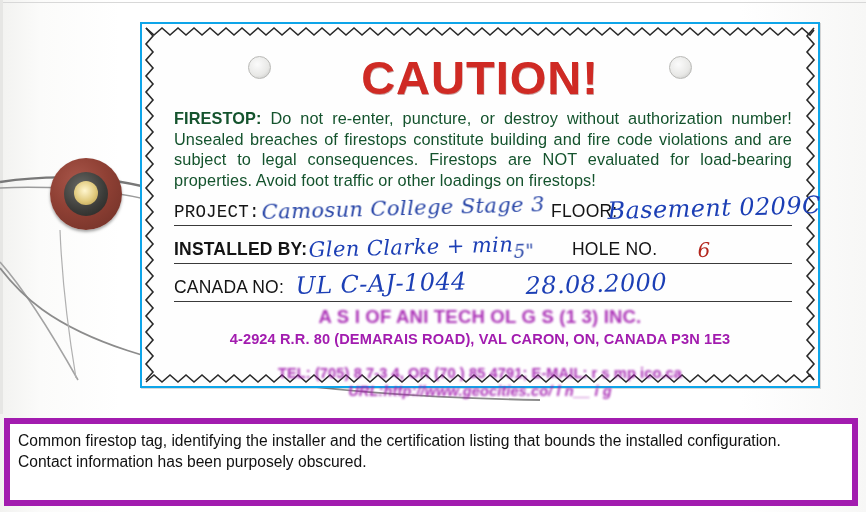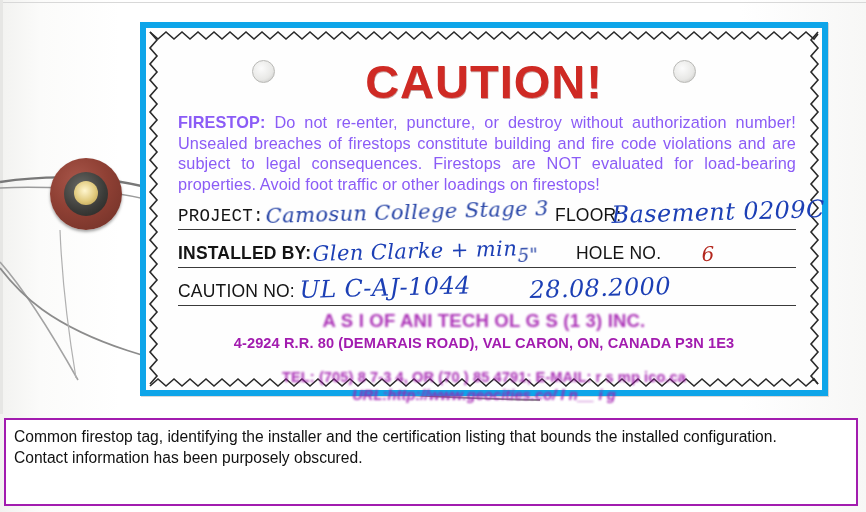--- a/index.html
+++ b/index.html
@@ -62,21 +62,21 @@
     border-radius: 50%;
     background: radial-gradient(circle at 45% 40%, #fff6cf 0%, #e0c97c 55%, #b39646 100%);
   }
 
   
   .tag {
     position: absolute;
     left: 140px; top: 22px;
     width: 676px; height: 362px;
     background: #fefefe;
-    border: 6px solid #0ea5e9;
+    border: 2px solid #0ea5e9;
     box-shadow: 1px 1px 0 rgba(0,0,0,0.15);
   }
   .tag-zigzag {
     position: absolute;
     left: 0; top: 0; right: 0; bottom: 0;
     pointer-events: none;
   }
   .tag-inner {
     position: absolute;
     left: 12px; top: 10px;
@@ -105,21 +105,21 @@
     color: #cf2a24;
     text-shadow: 0.5px 0.5px 0 rgba(120,20,18,0.4);
   }
 
   .body-text {
     position: absolute;
     left: 20px; top: 74px;
     width: 618px;
     font-size: 16.3px;
     line-height: 20.5px;
-    color: #8b5cf6;
+    color: #14532d;
     text-align: justify;
     letter-spacing: 0.1px;
   }
   .body-text b { font-weight: bold; }
 
   
   .field-row {
     position: absolute;
     left: 20px;
     width: 618px;
@@ -205,21 +205,21 @@
     display: inline-block;
     filter: blur(0.9px);
     opacity: 0.9;
   }
 
   
   .caption-box {
     position: absolute;
     left: 4px; top: 418px;
     width: 854px; height: 88px;
-    border: 2px solid #a21caf;
+    border: 6px solid #a21caf;
     background: #ffffff;
     box-sizing: border-box;
   }
   .caption-text {
     position: absolute;
     left: 8px; top: 6px;
     width: 836px;
     font-size: 15.6px;
     line-height: 21px;
     color: #111111;
@@ -278,21 +278,21 @@
         <div class="field-underline"></div>
         <span class="lbl" style="left:0;font-weight:bold;">INSTALLED BY:</span>
         <span class="hand" style="left:135px;">Glen Clarke + min</span>
         <span class="hand blurry" style="left:340px;font-size:18px;">5"</span>
         <span class="lbl" style="left:398px;margin-top:36px;">HOLE NO.</span>
         <span class="hand red" style="left:524px;">6</span>
       </div>
 
       <div class="field-row r3">
         <div class="field-underline"></div>
-        <span class="lbl" style="left:0;">CAUTION NO:</span>
+        <span class="lbl" style="left:0;">CANADA NO:</span>
         <span class="hand big" style="left:122px;">UL C-AJ-1044</span>
         <span class="hand big" style="left:352px;">28.08.2000</span>
       </div>
 
       <div class="footer">
         <div class="company">
           <span class="obscured-light">A   S  I  OF  ANI  TECH  OL  G  S  (1  3) INC.</span>
         </div>
         <div class="addr">4-2924 R.R. 80 (DEMARAIS ROAD), VAL CARON, ON, CANADA  P3N 1E3</div>
         <div class="tel">

